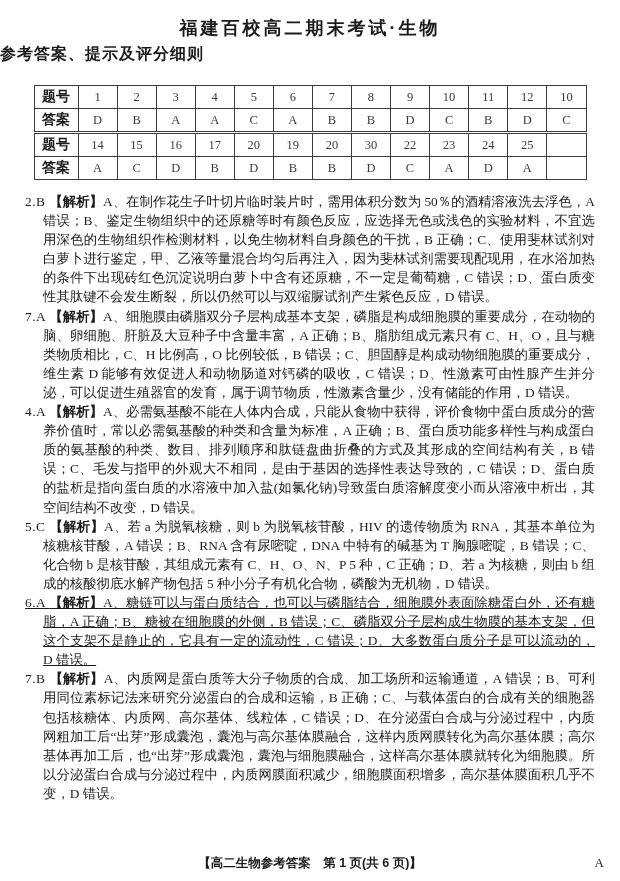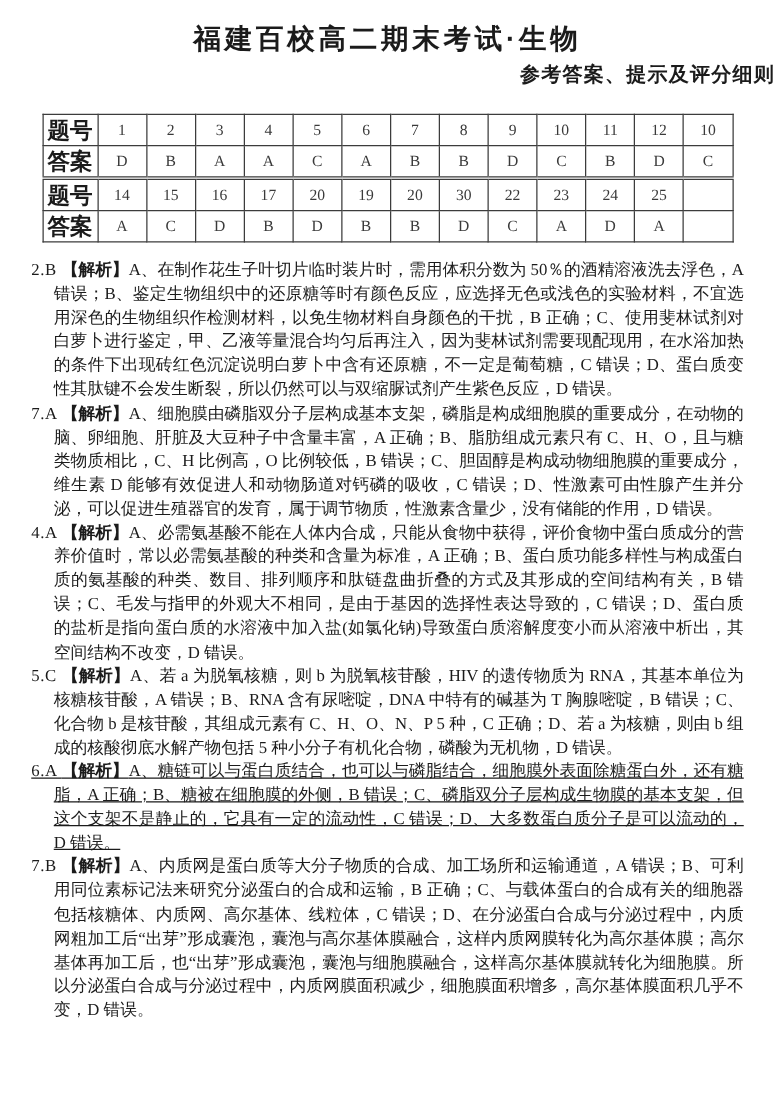--- a/index.html
+++ b/index.html
@@ -2,35 +2,35 @@
 <html><head>
 <meta charset="utf-8">
 <style>
   html,body{margin:0;padding:0;background:#e8e8e8;}
   .page{
     position:relative;width:620px;height:881px;margin:0 auto;background:#ffffff;
     color:#1b1b1b;font-family:"Liberation Serif","DejaVu Serif",serif;overflow:hidden;
   }
   .title{
     margin:16px 0 4px;text-align:center;font-family:"Liberation Sans","DejaVu Sans",sans-serif;
-    font-weight:bold;font-size:22px;letter-spacing:3px;
+    font-weight:bold;font-size:18px;letter-spacing:3px;
   }
   .subtitle{
-    margin:2px 0 20px;text-align:right;font-family:"Liberation Sans","DejaVu Sans",sans-serif;
+    margin:2px 0 20px;text-align:left;font-family:"Liberation Sans","DejaVu Sans",sans-serif;
     font-weight:bold;font-size:16px;letter-spacing:1px;
   }
   table.answers{
     border-collapse:collapse;margin:0 auto;width:553px;table-layout:fixed;
   }
   table.answers th,table.answers td{
     border:1px solid #3c3c3c;height:22px;padding:0;text-align:center;vertical-align:middle;
     font-size:12.5px;color:#3a3a3a;
   }
   table.answers th{
-    font-family:"Liberation Sans","DejaVu Sans",sans-serif;font-weight:bold;font-size:18px;color:#1b1b1b;
+    font-family:"Liberation Sans","DejaVu Sans",sans-serif;font-weight:bold;font-size:14px;color:#1b1b1b;
   }
   table.answers col.label-col{width:44px;}
   tr.group-divider th,tr.group-divider td{border-top:3px double #3c3c3c;}
   .items{
     margin:12px 25px 0 25px;
   }
   .item{
     font-size:13.4px;line-height:19.1px;text-align:justify;text-justify:inter-character;
     padding-left:18px;text-indent:-18px;color:#1b1b1b;
   }
@@ -128,13 +128,17 @@
 
   <div class="items" id="explanation-list">
       <p class="item" style="margin: 0px;"><span class="no">2.B </span><span class="analysis">【解析】</span><span>A、在制作花生子叶切片临时装片时，需用体积分数为 50％的酒精溶液洗去浮色，A 错误；B、鉴定生物组织中的还原糖等时有颜色反应，应选择无色或浅色的实验材料，不宜选用深色的生物组织作检测材料，以免生物材料自身颜色的干扰，B 正确；C、使用斐林试剂对白萝卜进行鉴定，甲、乙液等量混合均匀后再注入，因为斐林试剂需要现配现用，在水浴加热的条件下出现砖红色沉淀说明白萝卜中含有还原糖，不一定是葡萄糖，C 错误；D、蛋白质变性其肽键不会发生断裂，所以仍然可以与双缩脲试剂产生紫色反应，D 错误。</span></p>
       <p class="item" style="margin: 0px;"><span class="no">7.A </span><span class="analysis">【解析】</span><span>A、细胞膜由磷脂双分子层构成基本支架，磷脂是构成细胞膜的重要成分，在动物的脑、卵细胞、肝脏及大豆种子中含量丰富，A 正确；B、脂肪组成元素只有 C、H、O，且与糖类物质相比，C、H 比例高，O 比例较低，B 错误；C、胆固醇是构成动物细胞膜的重要成分，维生素 D 能够有效促进人和动物肠道对钙磷的吸收，C 错误；D、性激素可由性腺产生并分泌，可以促进生殖器官的发育，属于调节物质，性激素含量少，没有储能的作用，D 错误。</span></p>
       <p class="item" style="margin: 0px;"><span class="no">4.A </span><span class="analysis">【解析】</span><span>A、必需氨基酸不能在人体内合成，只能从食物中获得，评价食物中蛋白质成分的营养价值时，常以必需氨基酸的种类和含量为标准，A 正确；B、蛋白质功能多样性与构成蛋白质的氨基酸的种类、数目、排列顺序和肽链盘曲折叠的方式及其形成的空间结构有关，B 错误；C、毛发与指甲的外观大不相同，是由于基因的选择性表达导致的，C 错误；D、蛋白质的盐析是指向蛋白质的水溶液中加入盐(如氯化钠)导致蛋白质溶解度变小而从溶液中析出，其空间结构不改变，D 错误。</span></p>
       <p class="item" style="margin: 0px;"><span class="no">5.C </span><span class="analysis">【解析】</span><span>A、若 a 为脱氧核糖，则 b 为脱氧核苷酸，HIV 的遗传物质为 RNA，其基本单位为核糖核苷酸，A 错误；B、RNA 含有尿嘧啶，DNA 中特有的碱基为 T 胸腺嘧啶，B 错误；C、化合物 b 是核苷酸，其组成元素有 C、H、O、N、P 5 种，C 正确；D、若 a 为核糖，则由 b 组成的核酸彻底水解产物包括 5 种小分子有机化合物，磷酸为无机物，D 错误。</span></p>
       <p class="item" style="margin: 0px; text-decoration: underline;"><span class="no">6.A </span><span class="analysis">【解析】</span><span>A、糖链可以与蛋白质结合，也可以与磷脂结合，细胞膜外表面除糖蛋白外，还有糖脂，A 正确；B、糖被在细胞膜的外侧，B 错误；C、磷脂双分子层构成生物膜的基本支架，但这个支架不是静止的，它具有一定的流动性，C 错误；D、大多数蛋白质分子是可以流动的，D 错误。</span></p>
       <p class="item" style="margin: 0px;"><span class="no">7.B </span><span class="analysis">【解析】</span><span>A、内质网是蛋白质等大分子物质的合成、加工场所和运输通道，A 错误；B、可利用同位素标记法来研究分泌蛋白的合成和运输，B 正确；C、与载体蛋白的合成有关的细胞器包括核糖体、内质网、高尔基体、线粒体，C 错误；D、在分泌蛋白合成与分泌过程中，内质网粗加工后“出芽”形成囊泡，囊泡与高尔基体膜融合，这样内质网膜转化为高尔基体膜；高尔基体再加工后，也“出芽”形成囊泡，囊泡与细胞膜融合，这样高尔基体膜就转化为细胞膜。所以分泌蛋白合成与分泌过程中，内质网膜面积减少，细胞膜面积增多，高尔基体膜面积几乎不变，D 错误。</span></p>
     </div>
 
+  <div class="footer">
+    <span>【高二生物参考答案　第 1 页(共 6 页)】</span>
+    <span class="page-letter">A</span>
+  </div>
 </div>
 
 </body></html>

